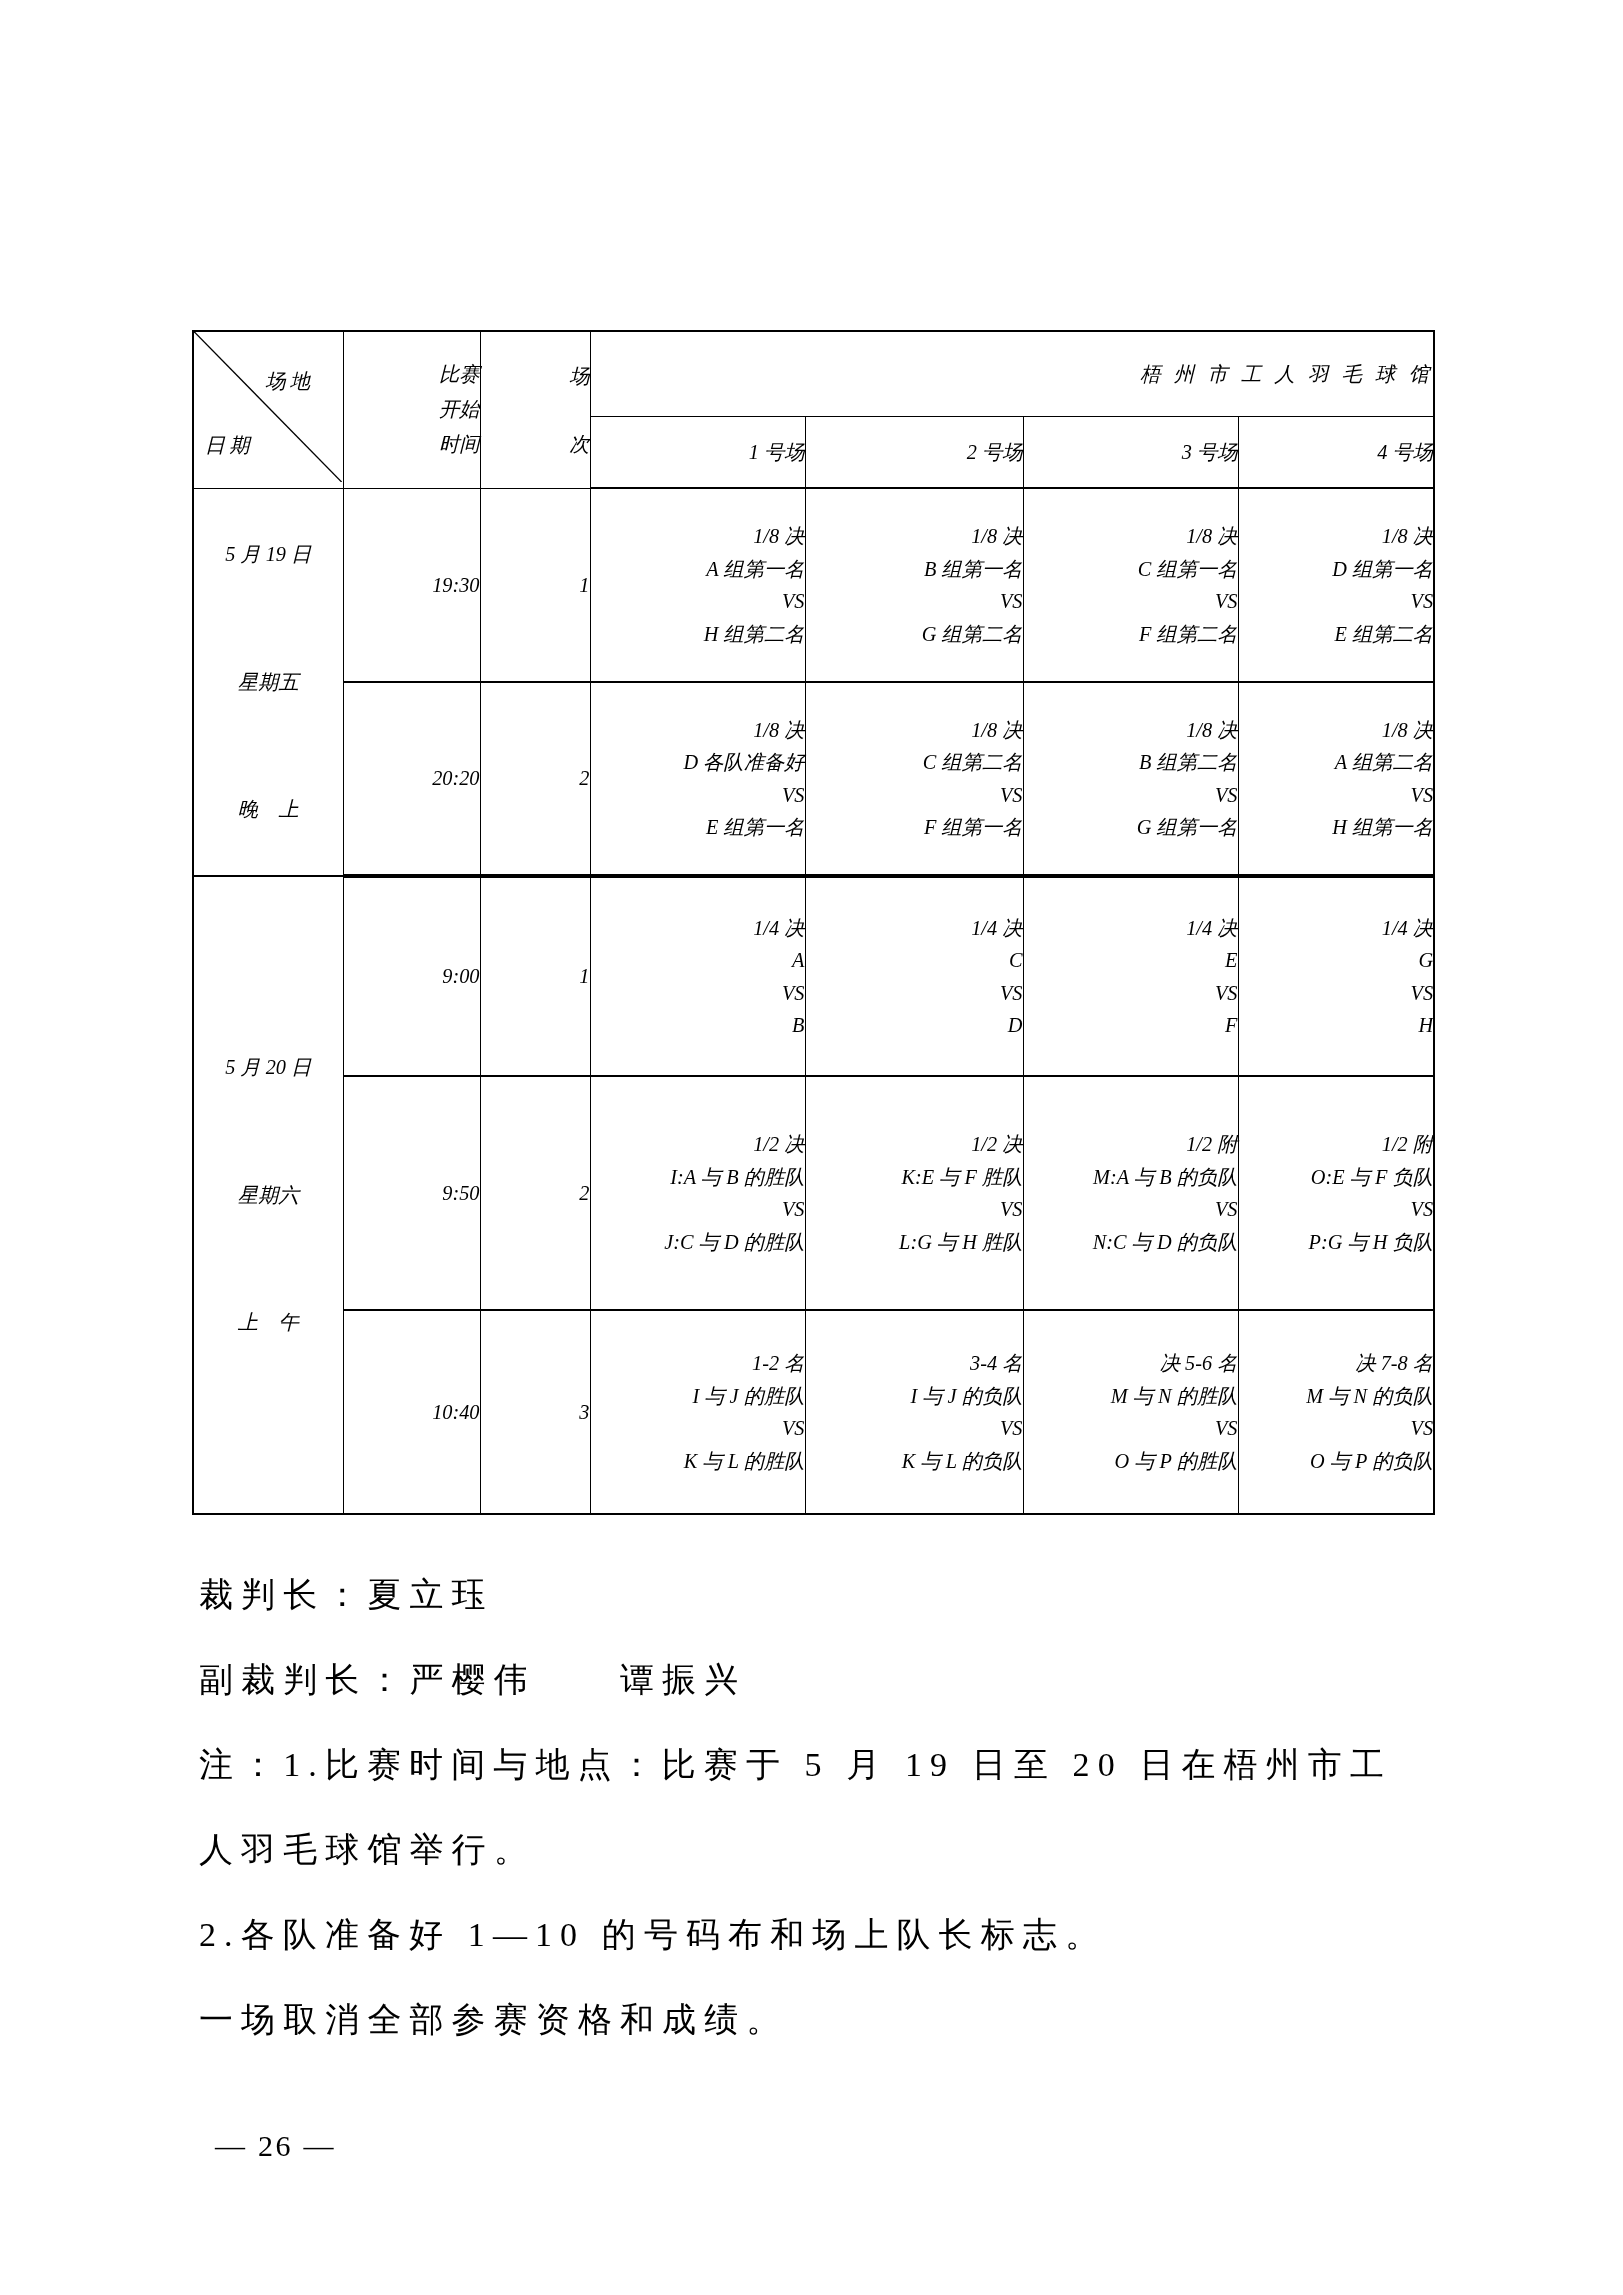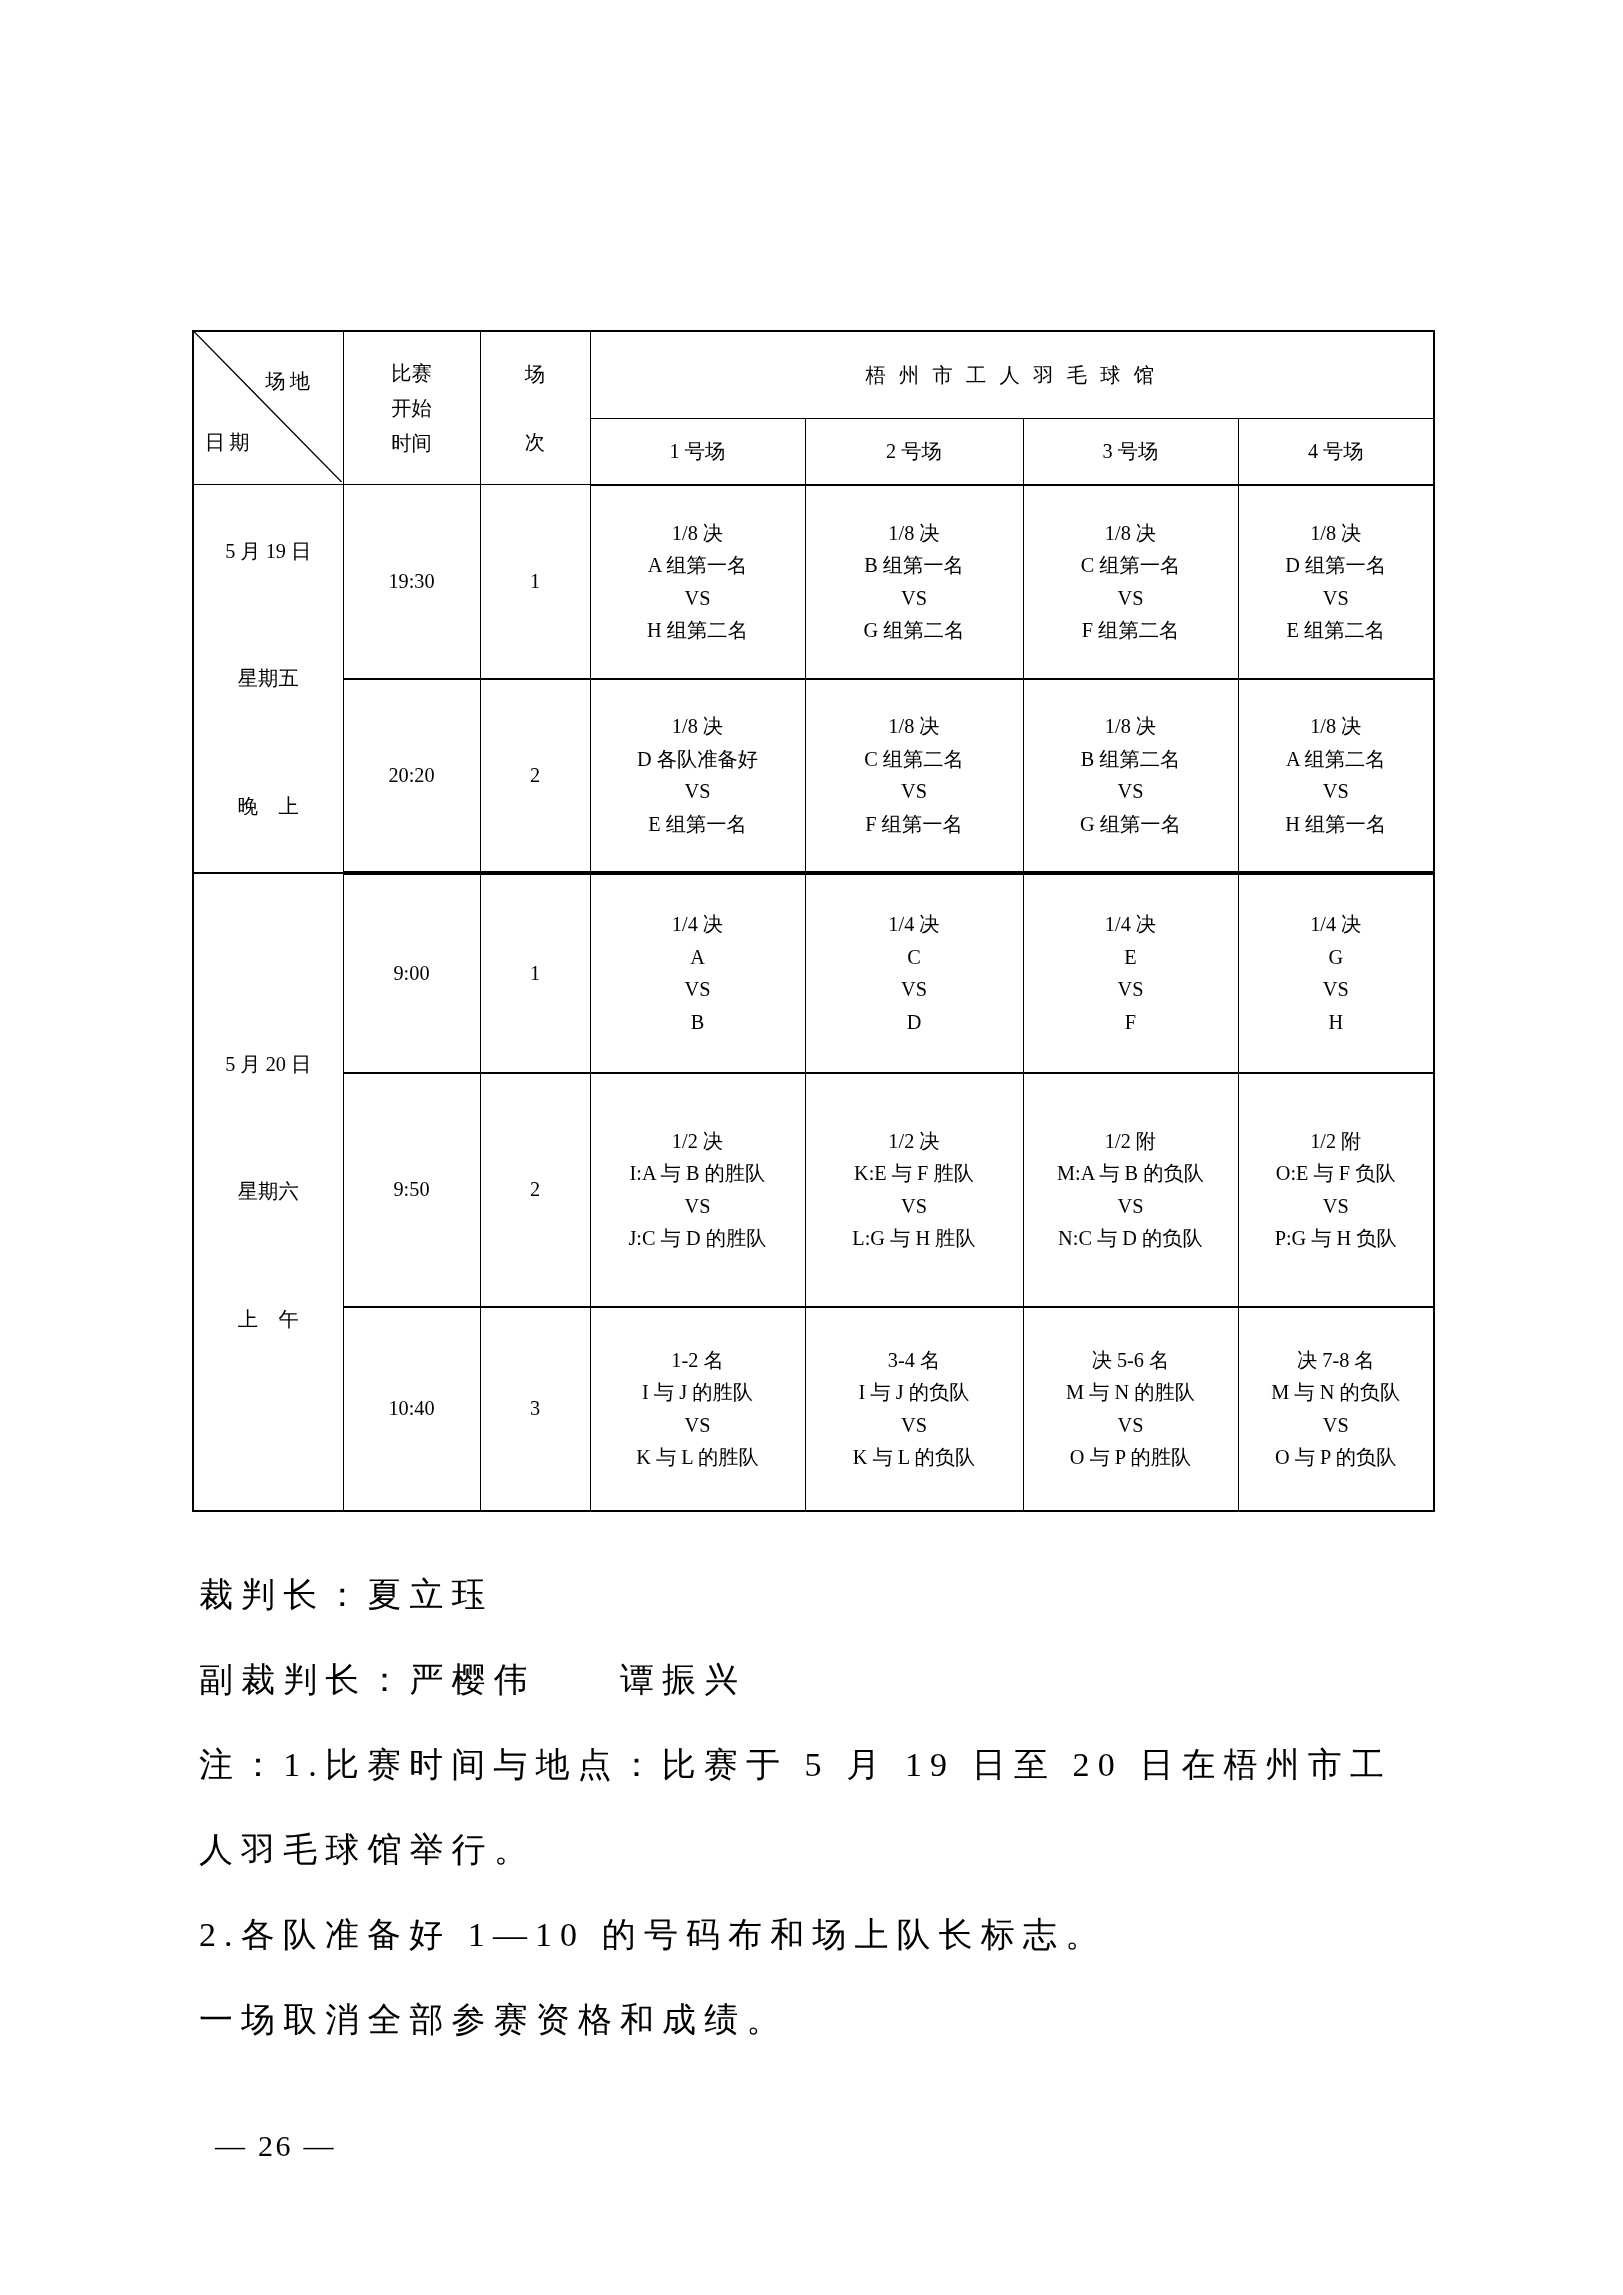--- a/index.html
+++ b/index.html
@@ -13,23 +13,24 @@
   }
   
   table.schedule{
     position:absolute;left:192px;top:330px;
     width:1242px;
     border-collapse:collapse;table-layout:fixed;
     border:2.7px solid #000;
   }
   table.schedule td{
     border:1.4px solid #000;
-    text-align:center;vertical-align:middle;
+    text-align:right;vertical-align:middle;
     font-size:20.3px;line-height:32.5px;
-    padding:8px;
+    padding:0;
+    font-style:italic;
   }
   
   td.corner{position:relative;border-bottom-width:2.7px;}
   td.corner svg{position:absolute;left:0;top:0;}
   .corner-venue{position:absolute;top:32.5px;right:28.4px;letter-spacing:4.1px;}
   .corner-date{position:absolute;bottom:26px;left:10.8px;letter-spacing:4.1px;}
   td.hdr-time,td.hdr-session{border-bottom-width:2.7px;}
   td.hdr-time div{line-height:35px;}
   td.hdr-session div{line-height:68px;}
   td.venue{letter-spacing:4.1px;border-bottom-width:2px;}
@@ -85,21 +86,21 @@
         <div>比赛</div>
         <div>开始</div>
         <div>时间</div>
       </td>
       <td class="hdr-session" rowspan="2">
         <div>场</div>
         <div>次</div>
       </td>
       <td class="venue" colspan="4">梧 州 市 工 人 羽 毛 球 馆</td>
     </tr>
-    <tr class="r-courts" style="height:64px">
+    <tr class="r-courts" style="height:72px">
       <td>1 号场</td>
       <td>2 号场</td>
       <td>3 号场</td>
       <td>4 号场</td>
     </tr>
 
     <tr class="r3" style="height:194px">
       <td class="date-cell" rowspan="2">
         <div class="stack">
           <div>5 月 19 日</div>

